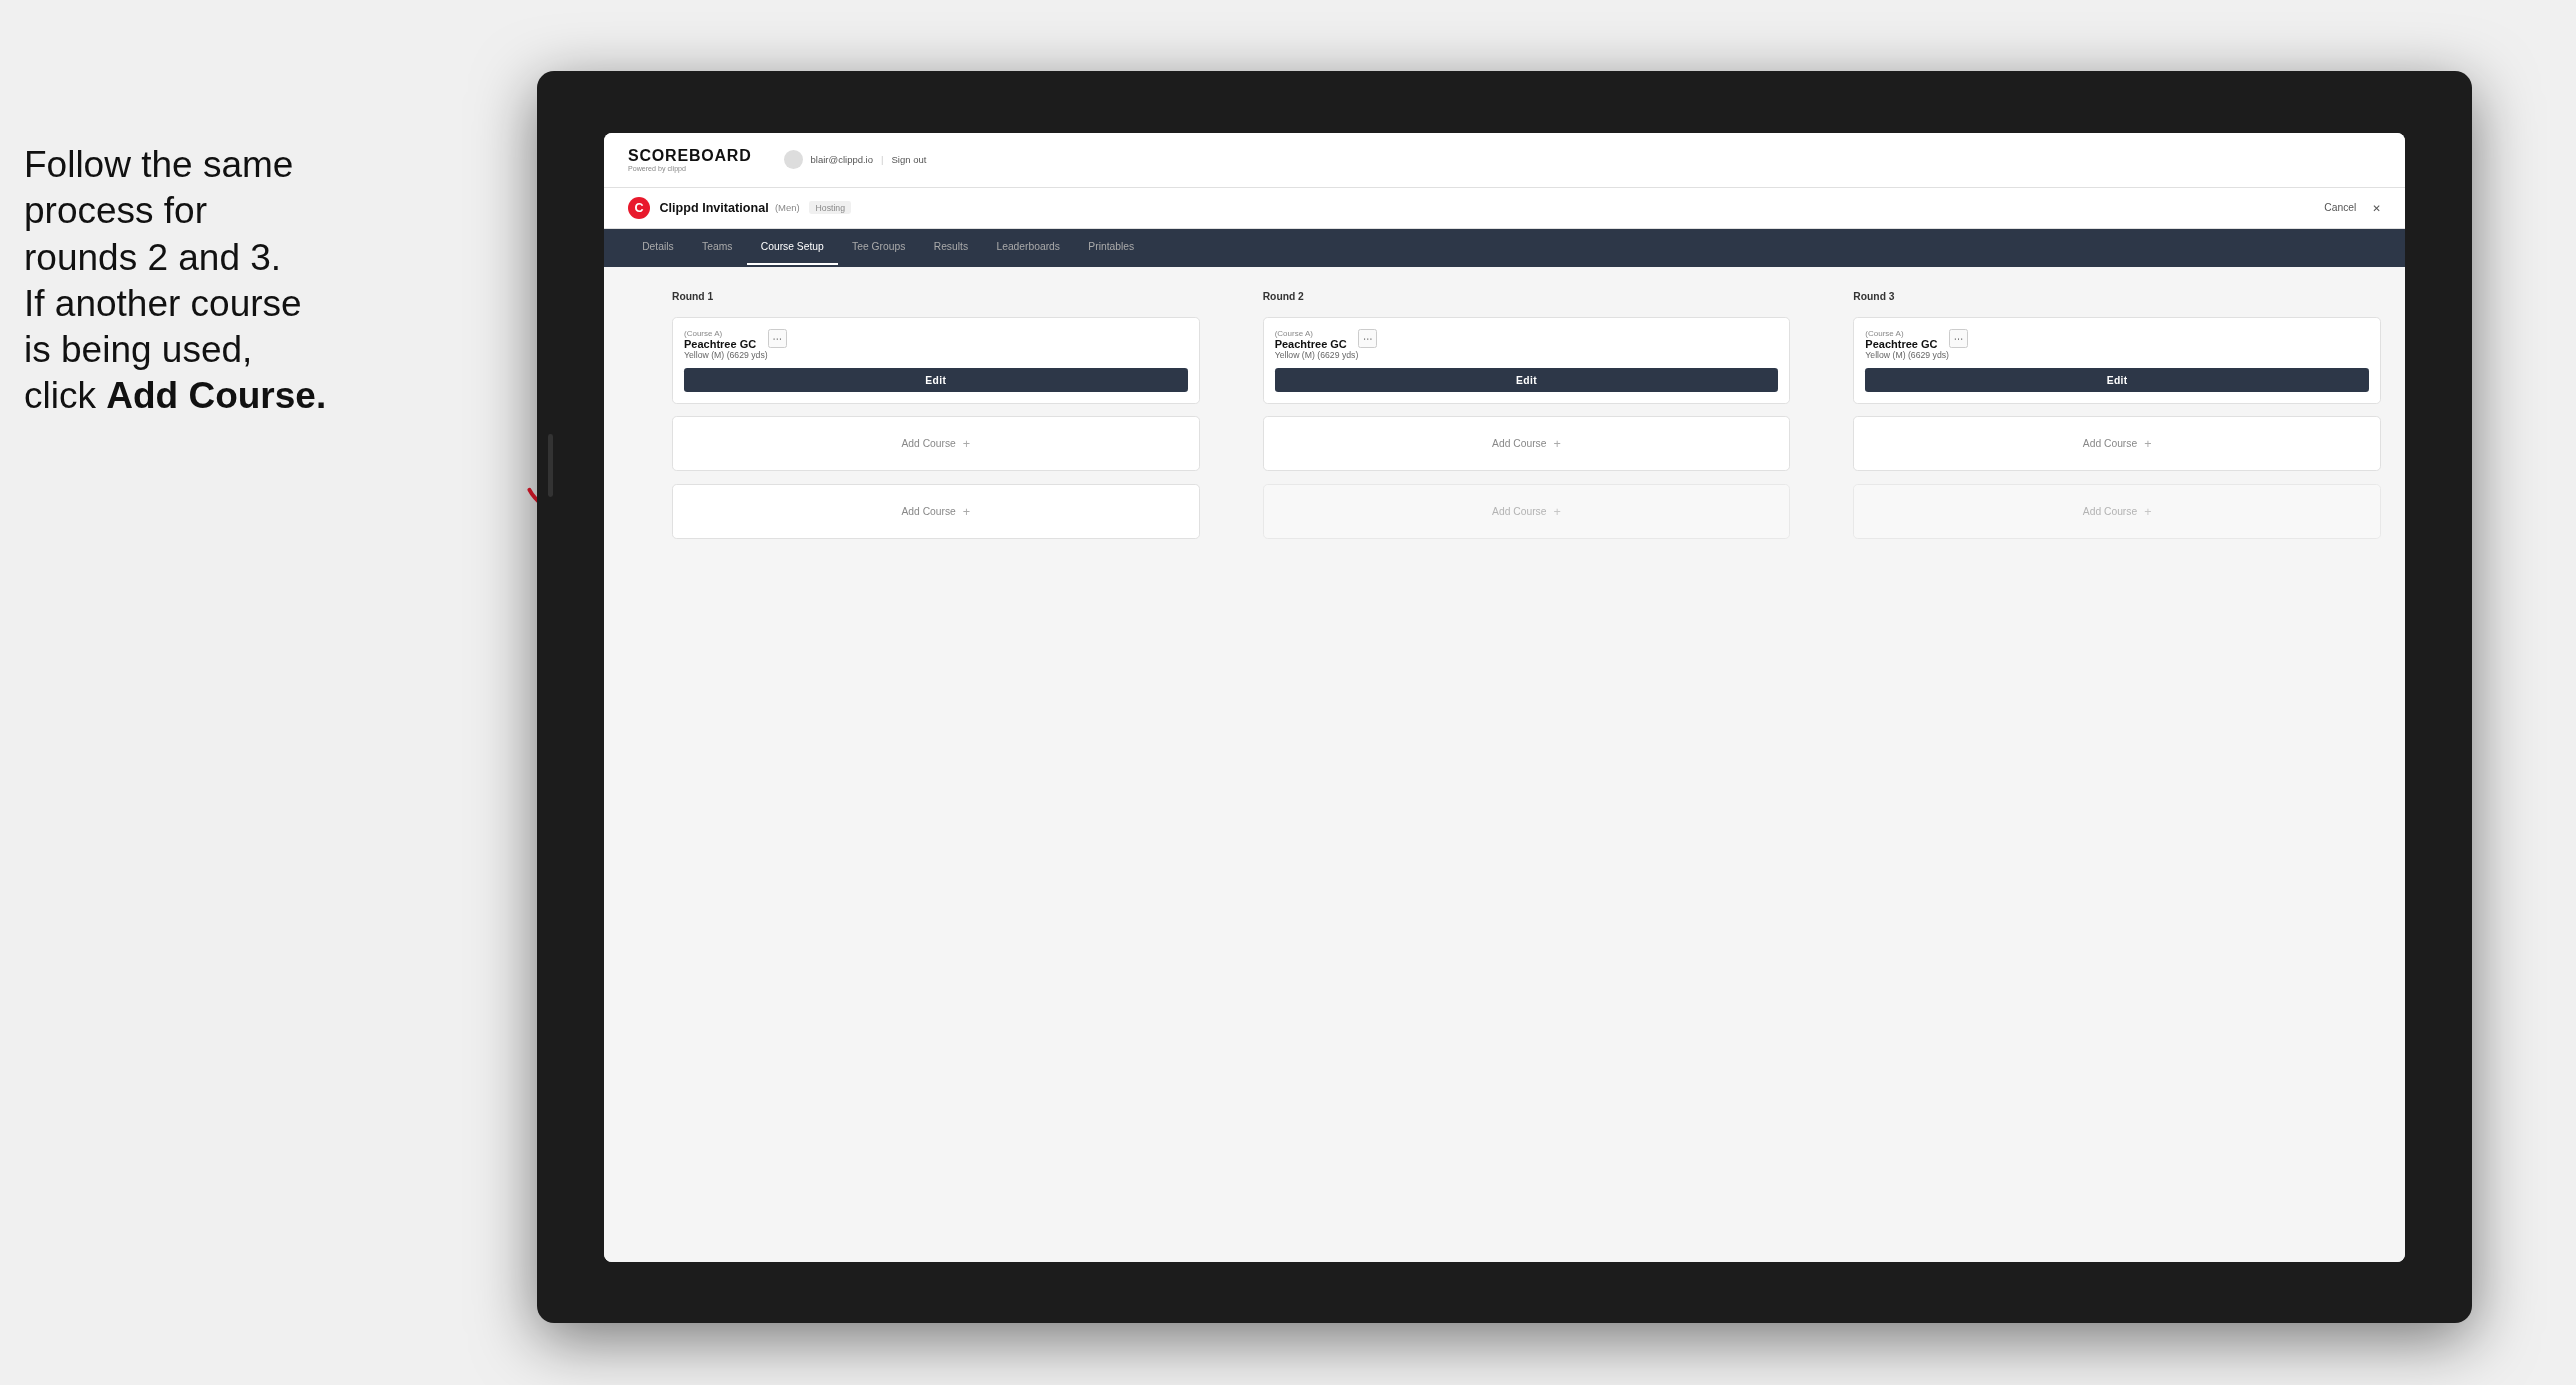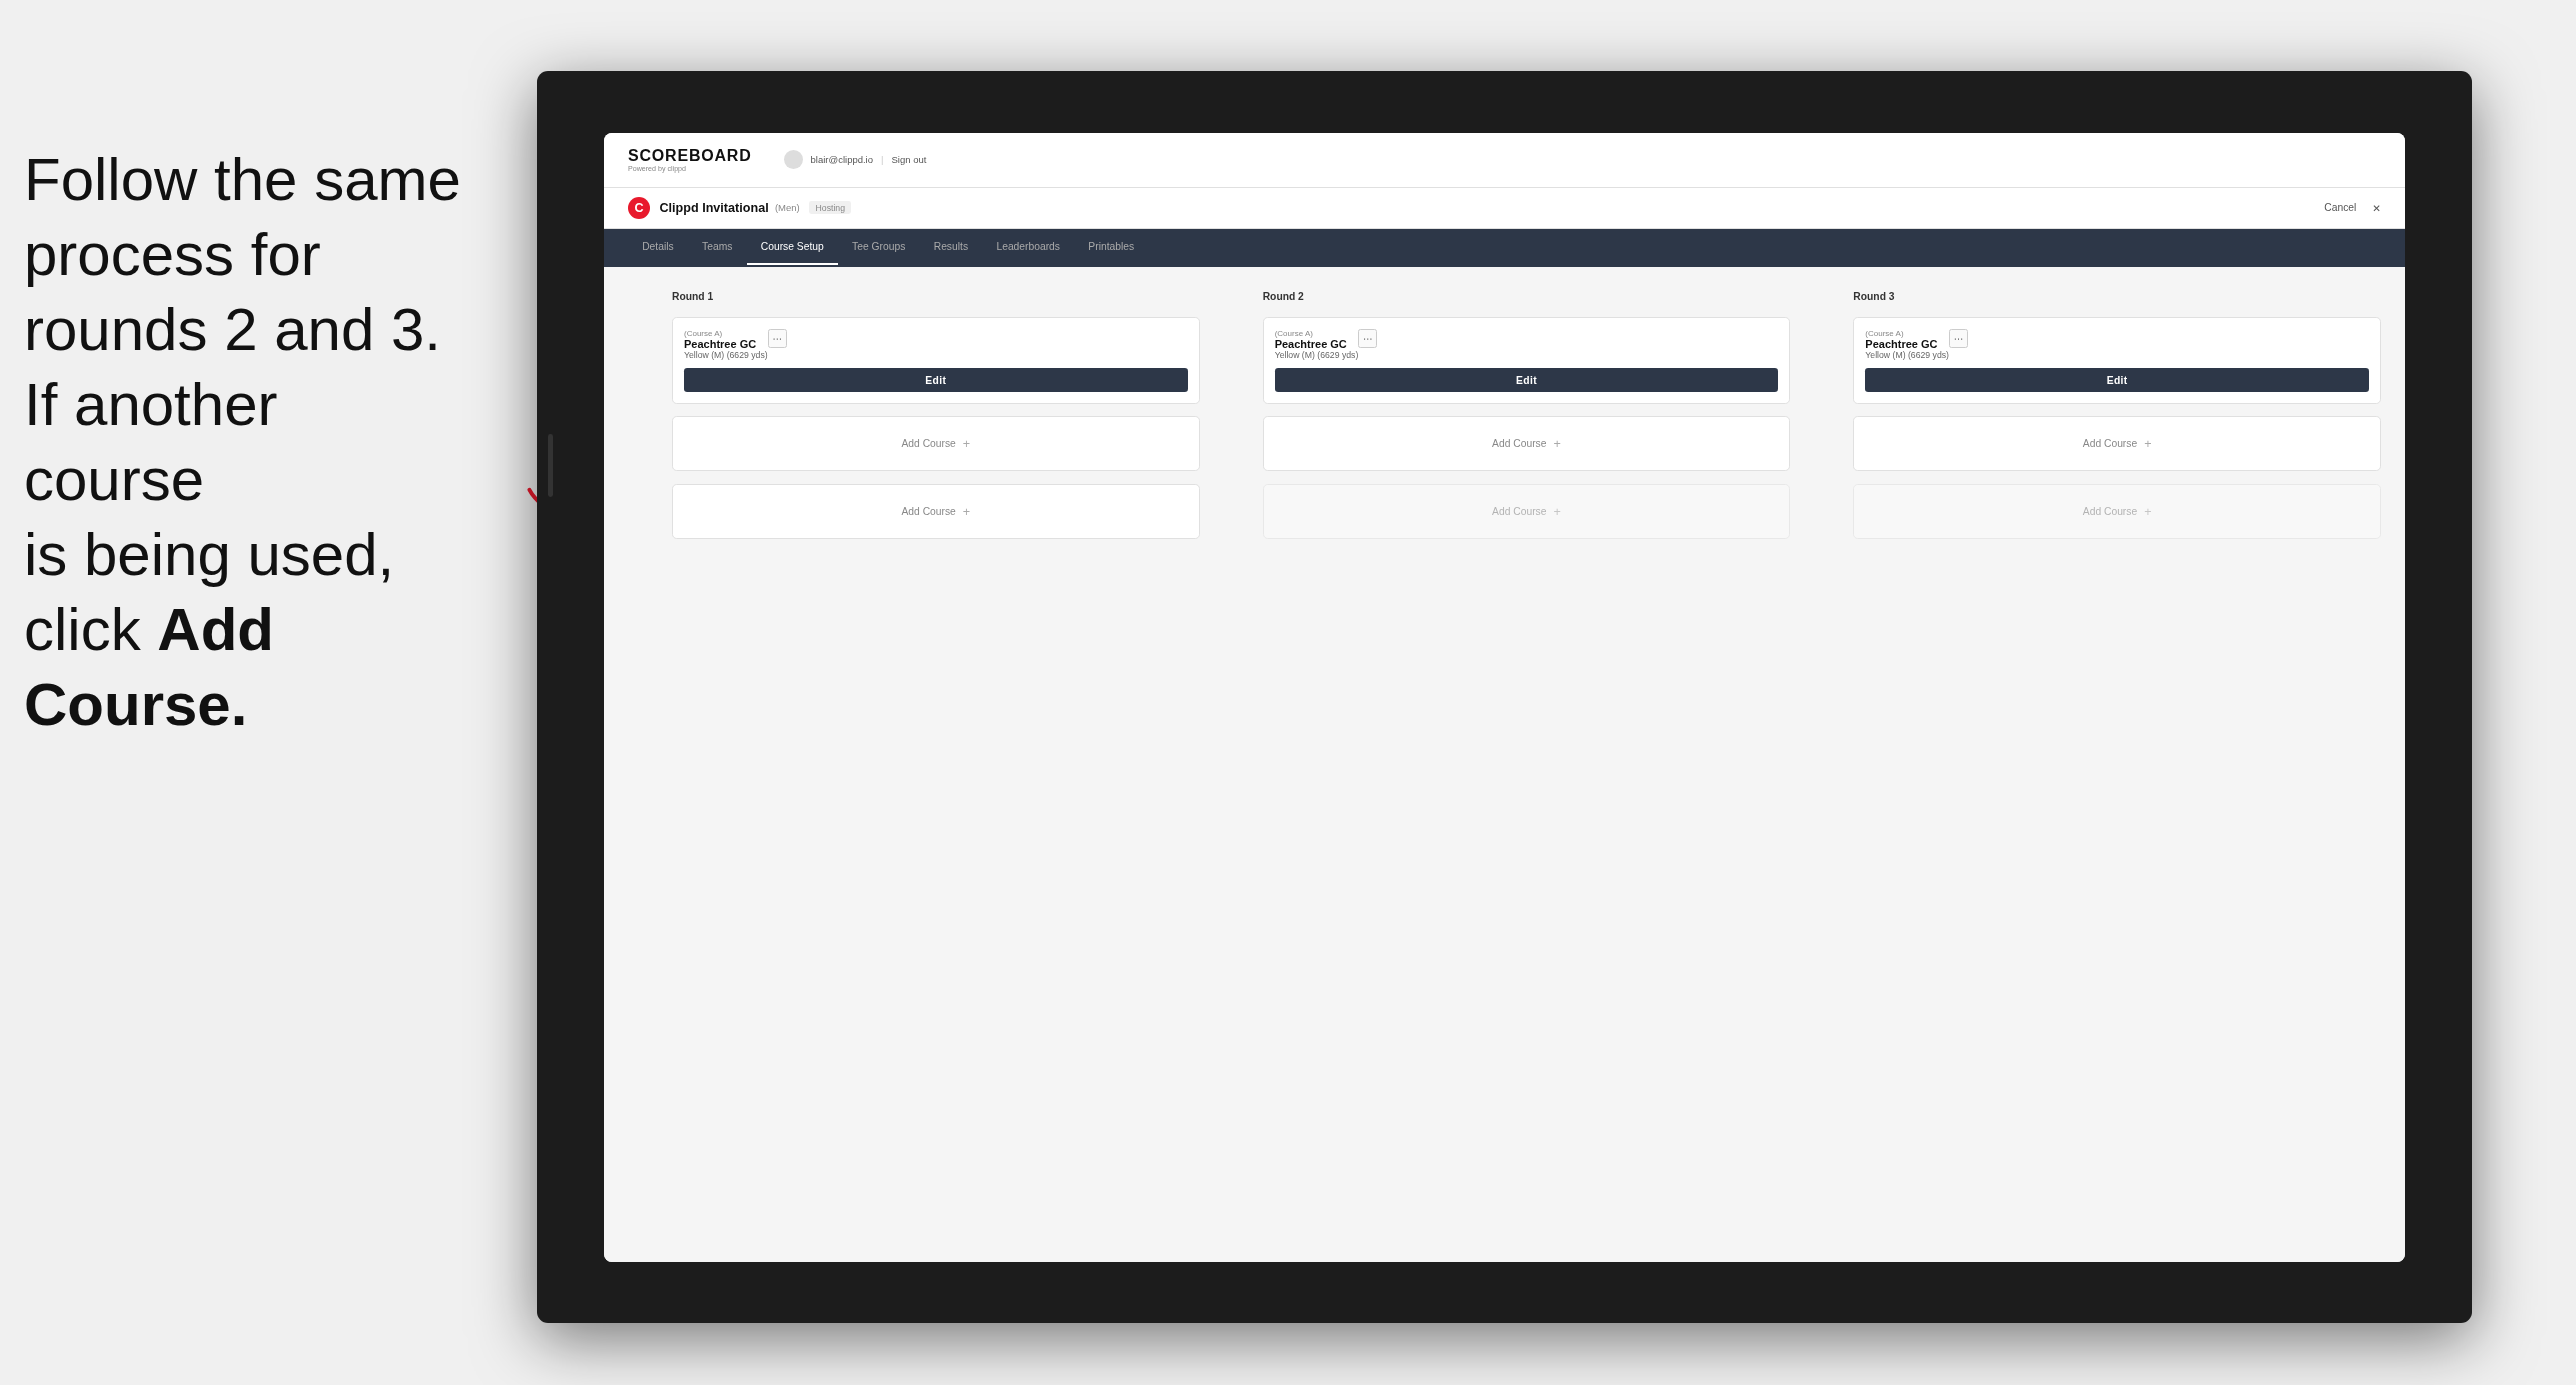--- a/index.html
+++ b/index.html
@@ -11,38 +11,38 @@
       overflow: hidden;
       position: relative;
     }
 
     
     .instruction-text {
       position: absolute;
       left: 0;
       top: 142px;
       width: 498px;
-      font-size: 60px;
+      font-size: 37px;
       line-height: 1.25;
       color: #111;
       padding: 0 24px;
     }
     .instruction-text strong {
       font-weight: 900;
     }
 
     
     .tablet-frame {
       position: absolute;
       left: 537px;
       top: 71px;
       width: 1935px;
       height: 1252px;
       background: #1c1c1c;
-      border-radius: 11px;
+      border-radius: 17px;
       box-shadow: 0 16px 63px rgba(0,0,0,0.5);
       display: flex;
       align-items: center;
       justify-content: center;
     }
 
     .tablet-screen {
       width: 1801px;
       height: 1129px;
       background: #fff;

